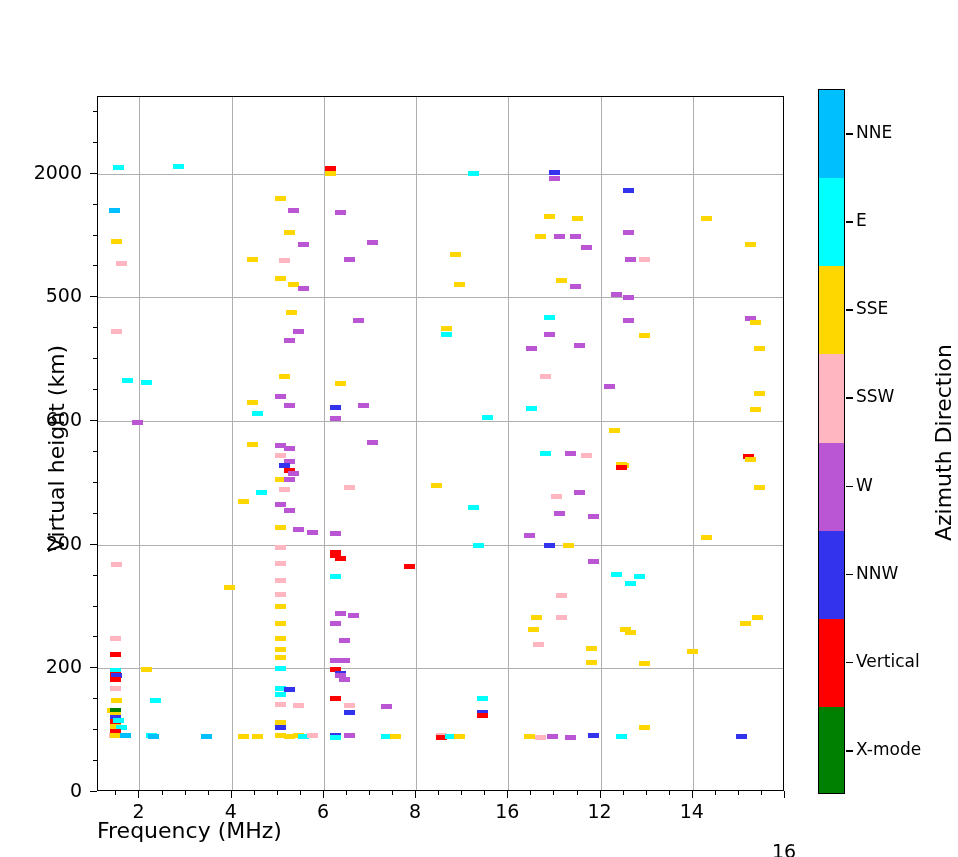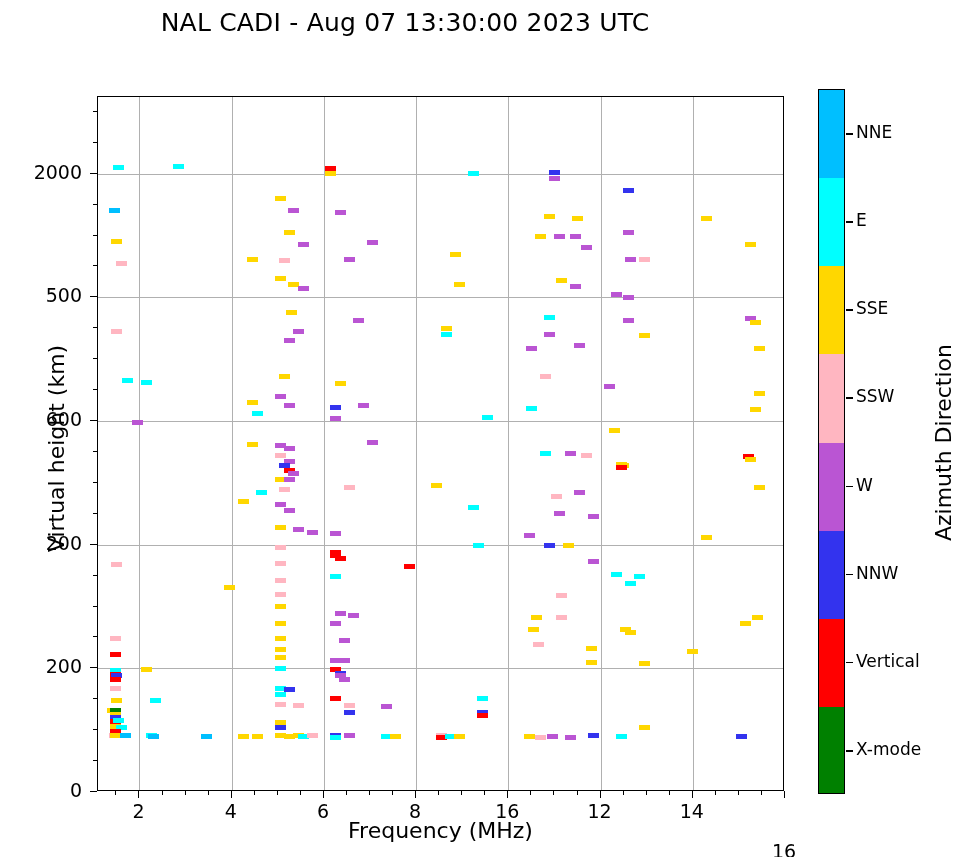--- a/index.html
+++ b/index.html
@@ -25,21 +25,21 @@
 
   
   .xtick{position:absolute;background:#000;width:1px;height:4px;}
   .xtickmaj{height:7px;}
   .xlab{position:absolute;font-size:19px;color:#000;text-align:center;width:60px;}
   .ytick{position:absolute;background:#000;height:1px;width:4px;}
   .ytickmaj{width:7px;}
   .ylab{position:absolute;font-size:19px;color:#000;text-align:right;width:70px;}
 
   #xaxis-title{
-    position:absolute;left:97px;top:818px;width:687px;text-align:center;
+    position:absolute;left:97px;top:818px;width:687px;
     font-size:22px;color:#000;
   }
   #yaxis-title{
     position:absolute;left:-94px;top:436px;width:300px;text-align:center;
     font-size:22px;color:#000;transform:rotate(-90deg);transform-origin:center center;
   }
 
   
   #cbar{
     position:absolute;left:818px;top:89px;width:27px;height:705px;
@@ -51,21 +51,20 @@
   #cbar-title{
     position:absolute;left:793px;top:430px;width:300px;text-align:center;
     font-size:22px;color:#000;transform:rotate(-90deg);transform-origin:center center;
   }
 </style>
 </head>
 <body>
 
 <div id="root">
 
-  <div id="title">NAL CADI - Aug 07 13:30:00 2023 UTC</div>
 
   <div id="plot">
     <div id="canvas">
         <div class="gl v" style="left: 41.4966px;"></div>
         <div class="gl v" style="left: 133.711px;"></div>
         <div class="gl v" style="left: 225.926px;"></div>
         <div class="gl v" style="left: 318.141px;"></div>
         <div class="gl v" style="left: 410.356px;"></div>
         <div class="gl v" style="left: 502.57px;"></div>
         <div class="gl v" style="left: 594.785px;"></div>

